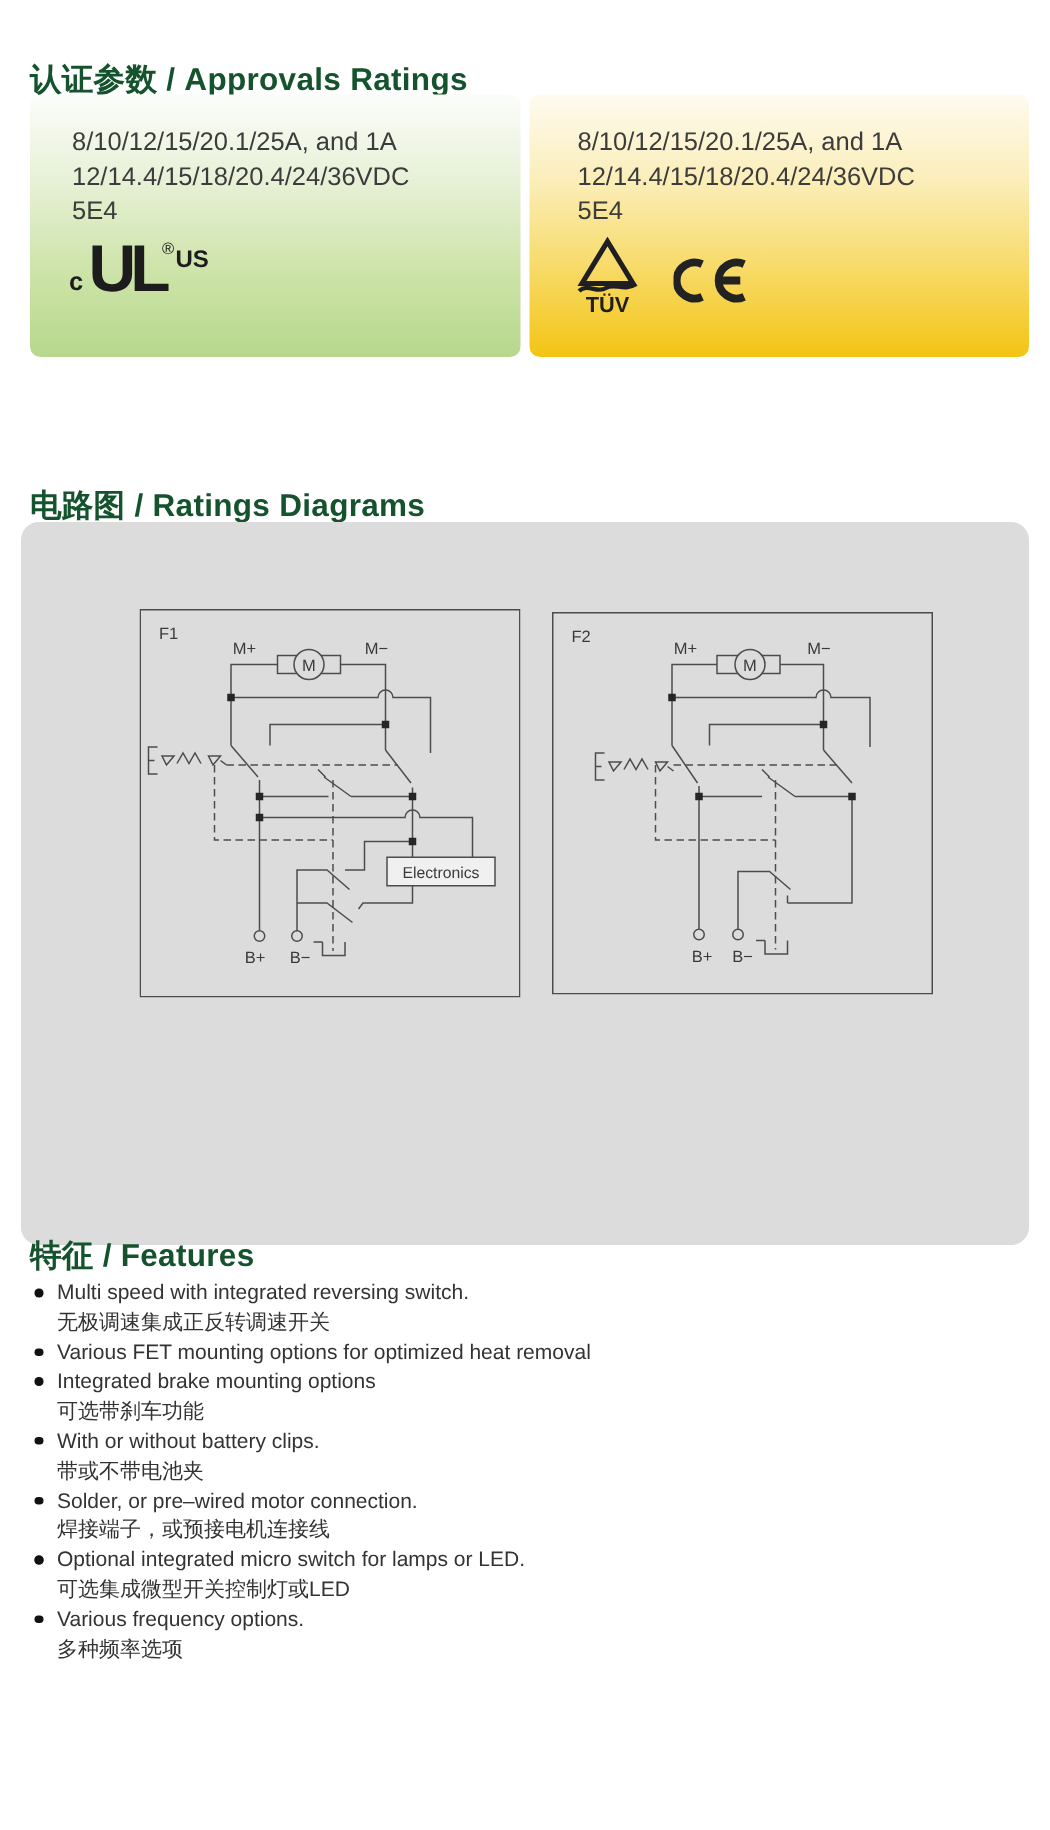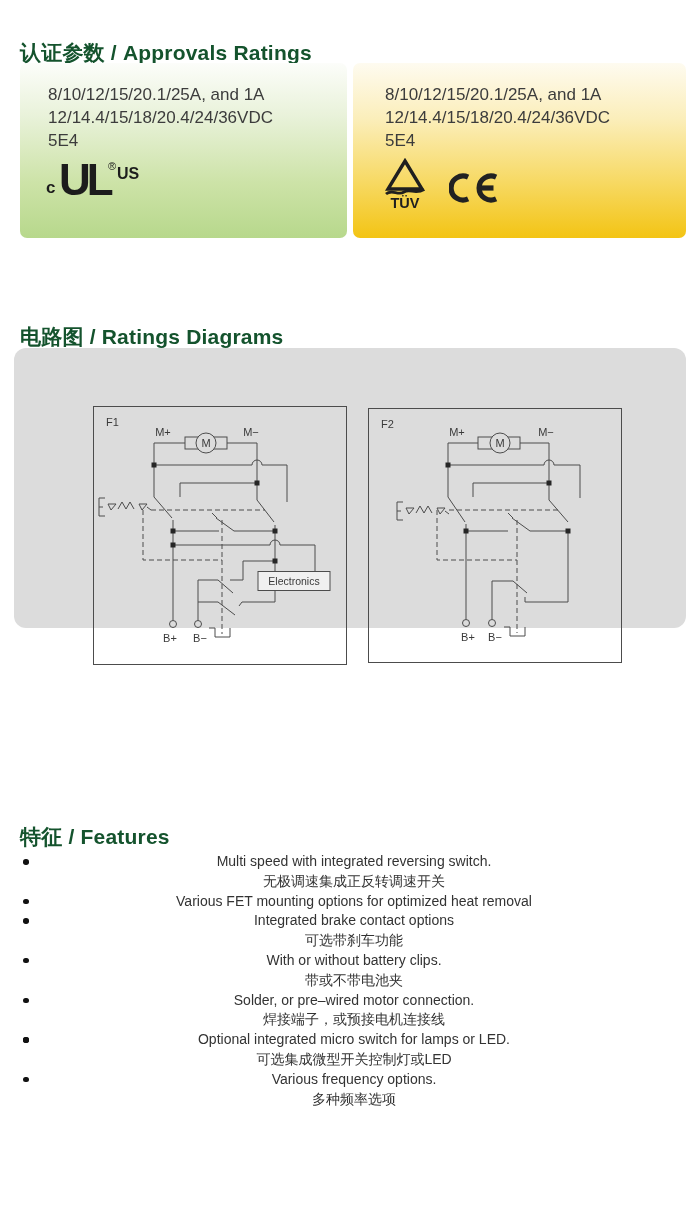--- a/index.html
+++ b/index.html
@@ -32,36 +32,36 @@
   .ul-logo span{position:absolute;line-height:1;}
   .ul-c{left:0;bottom:7px;font-size:17px;font-weight:bold;}
   .ul-mark{left:13px;bottom:1px;font-size:44px;font-weight:bold;letter-spacing:-4px;}
   .ul-reg{left:62px;top:0;font-size:11px;}
   .ul-us{left:71px;bottom:21px;font-size:16px;font-weight:bold;}
   
   .logo-row{position:absolute;left:30px;top:95px;display:flex;align-items:flex-end;gap:22px;}
   .ce-wrap{margin-top:9px;}
   
   .gray-panel{
-    position:absolute;left:14px;top:348px;width:672px;height:280px;
+    position:absolute;left:14px;top:348px;width:672px;height:482px;
     background:#dcdcdc;border-radius:12px;
   }
   .csvg{position:absolute;}
   .csvg text{fill:#3a3a3a;font-family:"Liberation Sans","DejaVu Sans",sans-serif;}
   
   .features-list{
     position:absolute;left:20px;top:852px;width:650px;
     margin:0;padding:0;list-style:none;
   }
   .features-list li{position:relative;padding-left:18px;}
   .features-list li::before{
     content:"";position:absolute;left:3px;top:7px;width:5.5px;height:5.5px;
     border-radius:50%;background:#111;
   }
-  .feat-en,.feat-zh{font-size:14px;line-height:19.8px;color:#333;text-align:center;}
+  .feat-en,.feat-zh{font-size:14px;line-height:19.8px;color:#333;}
 </style>
 </head>
 <body>
 
 <h2 class="section-heading" style="top:22px;">认证参数 / Approvals Ratings</h2>
 
 <div class="card card-green">
   <div class="card-lines">
     <div>8/10/12/15/20.1/25A, and 1A</div>
     <div>12/14.4/15/18/20.4/24/36VDC</div>
@@ -204,21 +204,21 @@
 
 <ul class="features-list">
   <li>
     <div class="feat-en">Multi speed with integrated reversing switch.</div>
     <div class="feat-zh">无极调速集成正反转调速开关</div>
   </li>
   <li>
     <div class="feat-en">Various FET mounting options for optimized heat removal</div>
   </li>
   <li>
-    <div class="feat-en">Integrated brake contact options</div>
+    <div class="feat-en">Integrated brake mounting options</div>
     <div class="feat-zh">可选带刹车功能</div>
   </li>
   <li>
     <div class="feat-en">With or without battery clips.</div>
     <div class="feat-zh">带或不带电池夹</div>
   </li>
   <li>
     <div class="feat-en">Solder, or pre–wired motor connection.</div>
     <div class="feat-zh">焊接端子，或预接电机连接线</div>
   </li>

